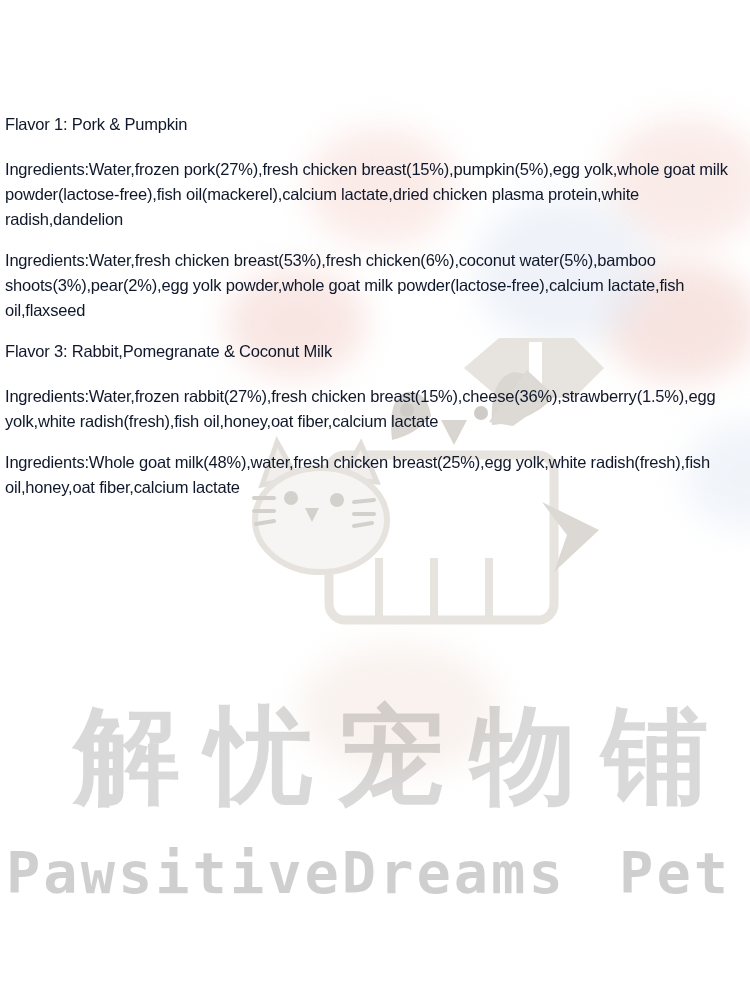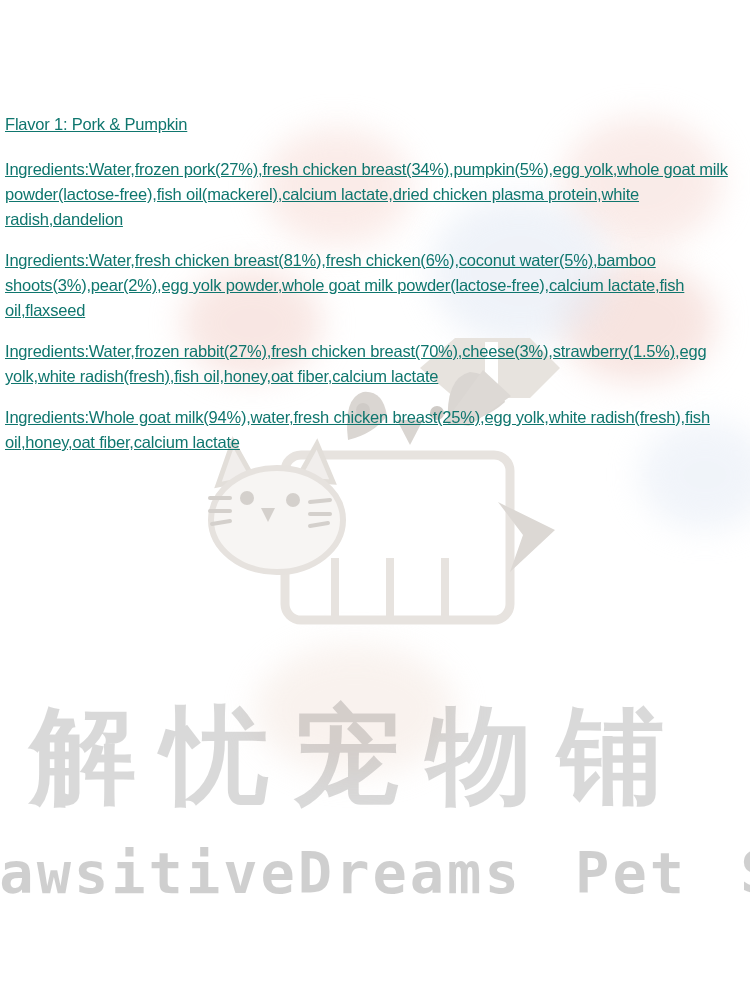--- a/index.html
+++ b/index.html
@@ -9,20 +9,21 @@
     position: relative;
     overflow: hidden;
     font-family: "Liberation Sans", sans-serif;
   }
 
   
   .watermark-layer {
     position: absolute; inset: 0;
     z-index: 0;
     pointer-events: none;
+    margin-left: 44px;
   }
   .blob {
     position: absolute;
     border-radius: 50%;
     filter: blur(16px);
   }
   .blob.b1 { left: 262px; top: 128px; width: 150px; height: 118px; background: #f7dcd6; opacity: .55; }
   .blob.b2 { left: 562px; top: 118px; width: 160px; height: 128px; background: #f5d8d2; opacity: .5; }
   .blob.b3 { left: 182px; top: 268px; width: 140px; height: 110px; background: #f2cfc8; opacity: .5; }
   .blob.b4 { left: 560px; top: 262px; width: 155px; height: 120px; background: #f0cac2; opacity: .5; }
@@ -57,25 +58,24 @@
     white-space: nowrap;
     color: rgba(0,0,0,0.19);
     font-family: "DejaVu Sans Mono", monospace;
   }
 
   
   .content {
     position: relative;
     z-index: 1;
     padding: 112px 6px 0 5px;
-    color: #0f766e;
+    color: #0f172a;
     font-size: 16.5px;
     line-height: 25px;
     letter-spacing: -0.2px;
-    text-decoration: underline;
   }
   .flavor-title {
     margin: 0 0 20px 0;
     font-size: 16.5px;
     font-weight: normal;
   }
   .flavor-ingredients {
     margin: 0 0 16px 0;
     overflow-wrap: break-word;
   }
@@ -135,28 +135,29 @@
     <polygon points="293,172 350,200 305,242 318,205" fill="#dcd8d4"></polygon>
   </svg>
 
   <div class="wm-cjk">解忧宠物铺</div>
   <div class="wm-latin">PawsitiveDreams Pet Shop</div>
 </div>
 
 <div class="content">
   <section>
     <h3 class="flavor-title">Flavor 1: Pork &amp; Pumpkin</h3>
-    <p class="flavor-ingredients">Ingredients:Water,frozen pork(27%),fresh chicken breast(34%),pumpkin(5%),egg yolk,whole goat milk powder(lactose-free),fish oil(mackerel),calcium lactate,dried chicken plasma protein,white radish,dandelion</p>
+    <p class="flavor-ingredients">Ingredients:Water,frozen pork(27%),fresh chicken breast(15%),pumpkin(5%),egg yolk,whole goat milk powder(lactose-free),fish oil(mackerel),calcium lactate,dried chicken plasma protein,white radish,dandelion</p>
   </section>
   <section>
-    <p class="flavor-ingredients">Ingredients:Water,fresh chicken breast(81%),fresh chicken(6%),coconut water(5%),bamboo shoots(3%),pear(2%),egg yolk powder,whole goat milk powder(lactose-free),calcium lactate,fish oil,flaxseed</p>
+    <p class="flavor-ingredients">Ingredients:Water,fresh chicken breast(53%),fresh chicken(6%),coconut water(5%),bamboo shoots(3%),pear(2%),egg yolk powder,whole goat milk powder(lactose-free),calcium lactate,fish oil,flaxseed</p>
+  </section>
+  <section>
+    <h3 class="flavor-title">Flavor 3: Rabbit,Pomegranate &amp; Coconut Milk</h3>
+  </section>
+  <section>
+    <p class="flavor-ingredients">Ingredients:Water,frozen rabbit(27%),fresh chicken breast(15%),cheese(36%),strawberry(1.5%),egg yolk,white radish(fresh),fish oil,honey,oat fiber,calcium lactate</p>
   </section>
   <section>
   </section>
   <section>
-    <p class="flavor-ingredients">Ingredients:Water,frozen rabbit(27%),fresh chicken breast(70%),cheese(3%),strawberry(1.5%),egg yolk,white radish(fresh),fish oil,honey,oat fiber,calcium lactate</p>
-  </section>
-  <section>
-  </section>
-  <section>
-    <p class="flavor-ingredients">Ingredients:Whole goat milk(94%),water,fresh chicken breast(25%),egg yolk,white radish(fresh),fish oil,honey,oat fiber,calcium lactate</p>
+    <p class="flavor-ingredients">Ingredients:Whole goat milk(48%),water,fresh chicken breast(25%),egg yolk,white radish(fresh),fish oil,honey,oat fiber,calcium lactate</p>
   </section>
 </div>
 
 </body></html>

